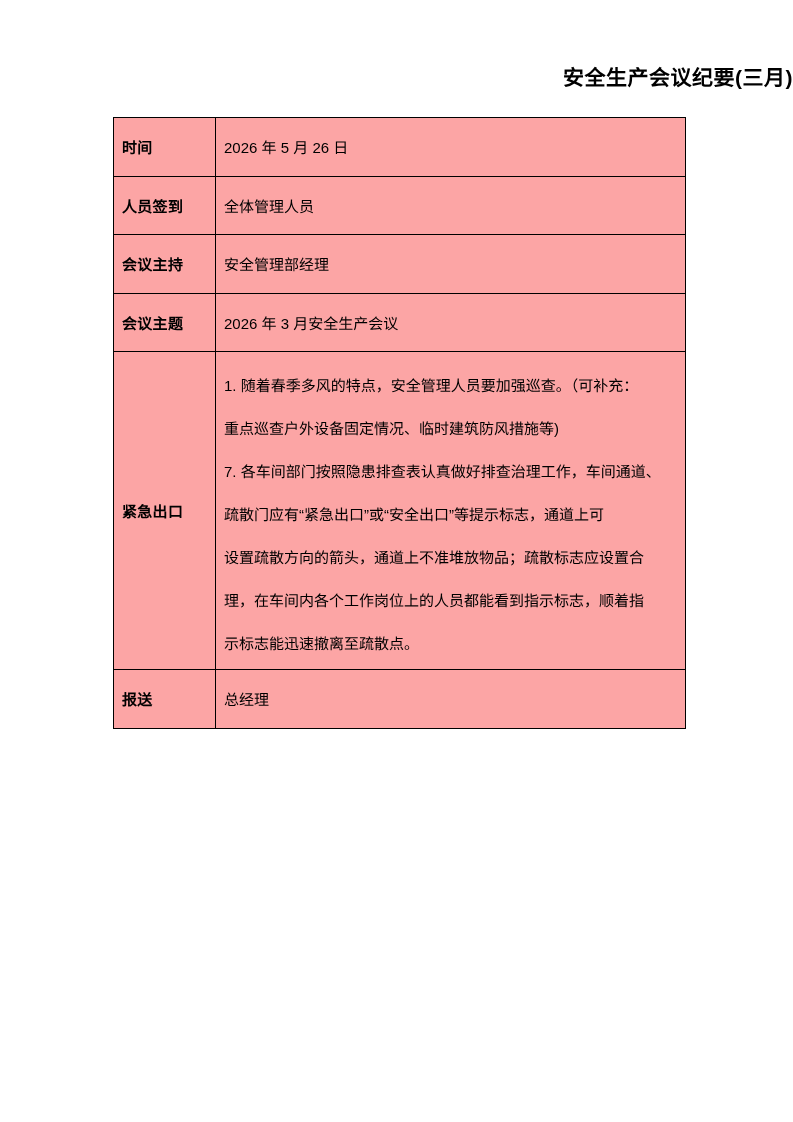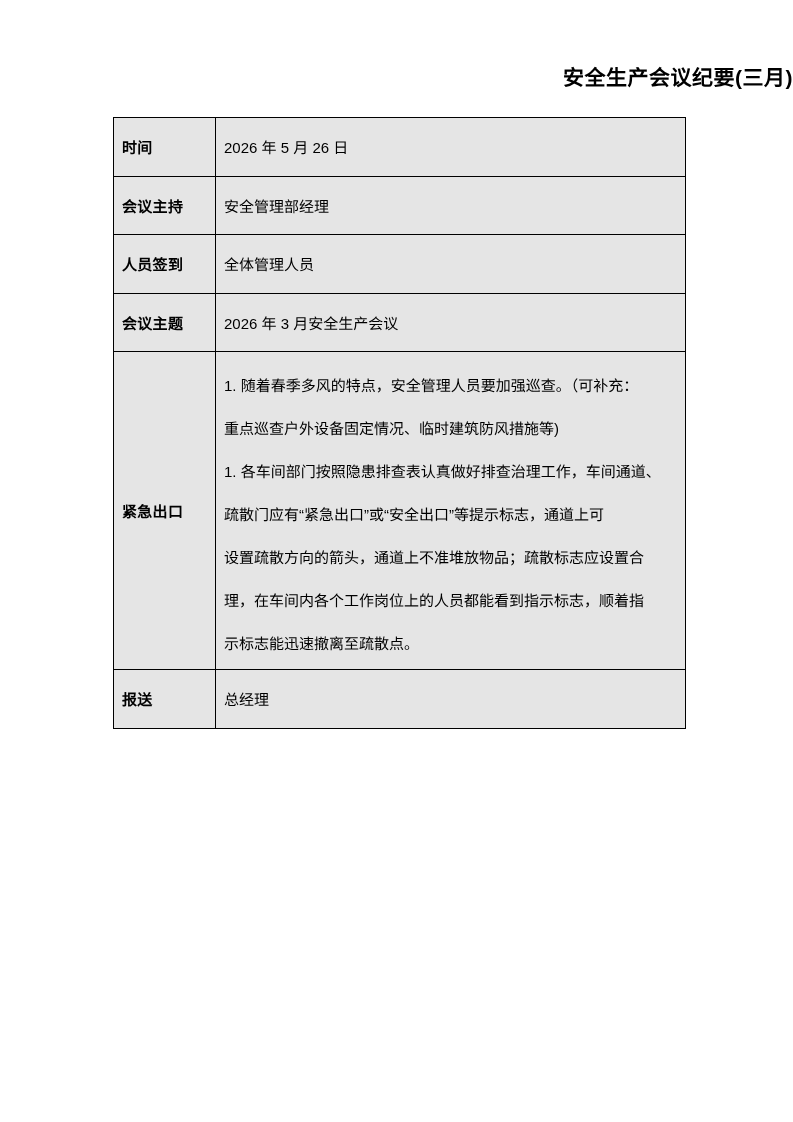--- a/index.html
+++ b/index.html
@@ -31,21 +31,21 @@
   }
   table.minutes th,
   table.minutes td {
     border: 1px solid #000000;
     vertical-align: middle;
     font-size: 15px;
     font-weight: normal;
     text-align: left;
     padding: 0 6px 0 8px;
     box-sizing: border-box;
-    background: #e5e5e5;
+    background: #fca5a5;
   }
   table.minutes th {
     width: 102px;
     font-weight: bold;
     letter-spacing: 0.3px;
   }
   table.minutes td {
     width: 470px;
   }
   tr.simple-row {
@@ -69,37 +69,37 @@
 
 <h1 class="doc-title">安全生产会议纪要(三月)</h1>
 
 <table class="minutes">
   <tbody>
     <tr class="simple-row">
       <th>时间</th>
       <td>2026 年 5 月 26 日</td>
     </tr>
     <tr class="simple-row">
+      <th>人员签到</th>
+      <td>全体管理人员</td>
+    </tr>
+    <tr class="simple-row">
       <th>会议主持</th>
       <td>安全管理部经理</td>
-    </tr>
-    <tr class="simple-row">
-      <th>人员签到</th>
-      <td>全体管理人员</td>
     </tr>
     <tr class="simple-row">
       <th>会议主题</th>
       <td>2026 年 3 月安全生产会议</td>
     </tr>
     <tr class="content-row">
       <th>紧急出口</th>
       <td>
         <div class="content-line">1. 随着春季多风的特点，安全管理人员要加强巡查。（可补充：</div>
         <div class="content-line">重点巡查户外设备固定情况、临时建筑防风措施等)</div>
-        <div class="content-line">1. 各车间部门按照隐患排查表认真做好排查治理工作，车间通道、</div>
+        <div class="content-line">7. 各车间部门按照隐患排查表认真做好排查治理工作，车间通道、</div>
         <div class="content-line">疏散门应有“紧急出口”或“安全出口”等提示标志，通道上可</div>
         <div class="content-line">设置疏散方向的箭头，通道上不准堆放物品；疏散标志应设置合</div>
         <div class="content-line">理，在车间内各个工作岗位上的人员都能看到指示标志，顺着指</div>
         <div class="content-line">示标志能迅速撤离至疏散点。</div>
       </td>
     </tr>
     <tr class="simple-row">
       <th>报送</th>
       <td>总经理</td>
     </tr>

